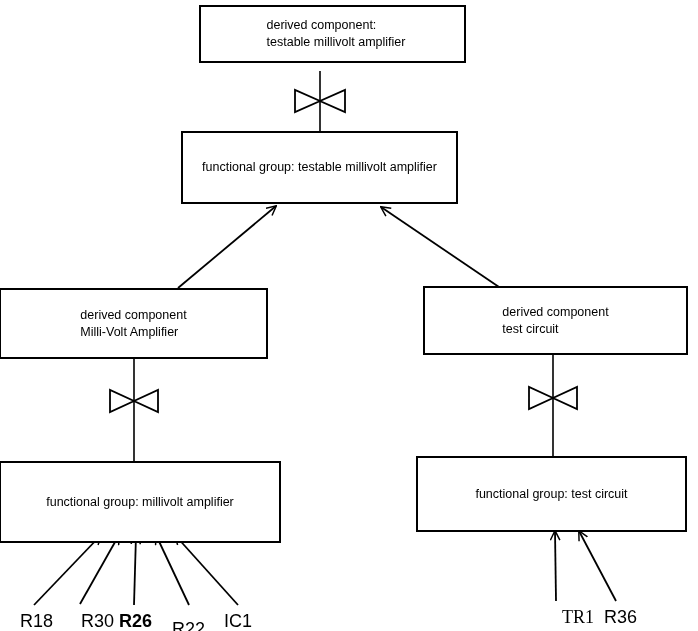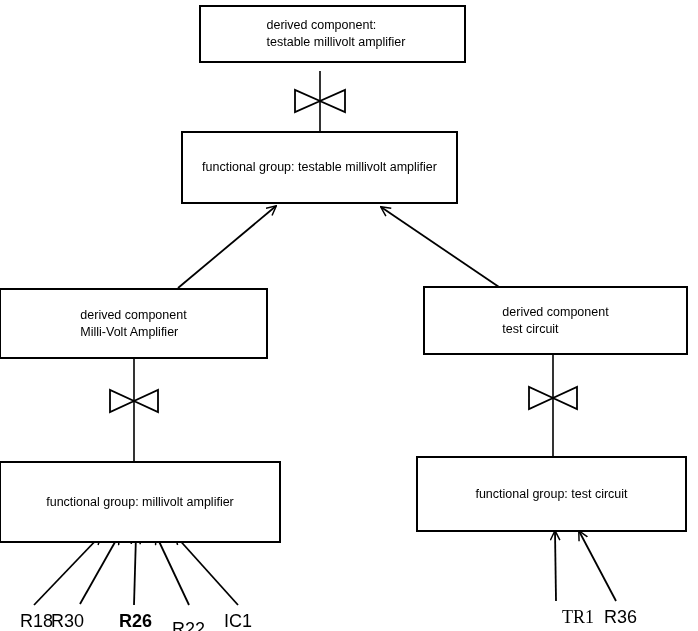--- a/index.html
+++ b/index.html
@@ -129,20 +129,20 @@
 
   <div class="node" id="node-fg-mv-amp">
     <span class="node-text centered">functional group: millivolt amplifier</span>
   </div>
 
   <div class="node" id="node-fg-test-circuit">
     <span class="node-text centered">functional group: test circuit</span>
   </div>
 
   <div class="leaf-label" style="left:20px; top:614px;">R18</div>
-  <div class="leaf-label" style="left:51px; top:614px;">R30</div>
+  <div class="leaf-label" style="left:81px; top:614px;">R30</div>
   <div class="leaf-label" style="left:119px; top:614px;font-weight:bold;">R26</div>
   <div class="leaf-label" style="left:172px; top:622px;">R22</div>
   <div class="leaf-label" style="left:224px; top:614px;text-align:center;">IC1</div>
   <div class="leaf-label" style="left:562px; top:610px;font-family:Liberation Serif, serif;">TR1</div>
   <div class="leaf-label" style="left:604px; top:610px;text-align:center;">R36</div>
 
 </div>
 
 </body></html>

